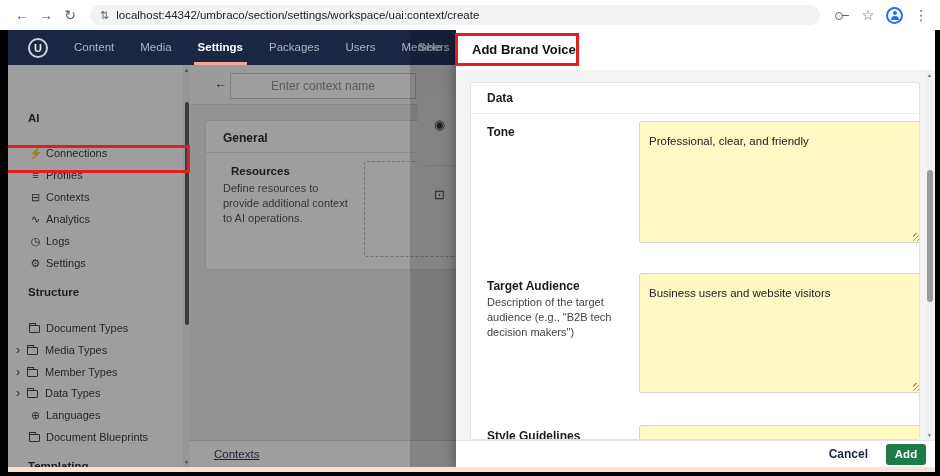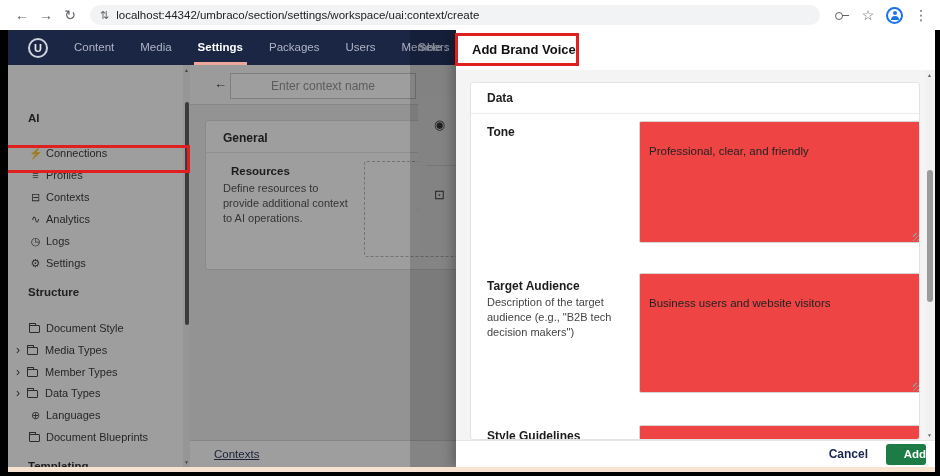--- a/index.html
+++ b/index.html
@@ -81,32 +81,32 @@
   
   #panel { position:absolute; left:448px; top:0; width:479px; height:437px; background:#fff; z-index:5; box-shadow:-4px 0 10px rgba(0,0,0,0.25); }
   #panel-header { position:absolute; left:0; top:0; width:100%; height:40px; background:#fff; }
   #panel-title { position:absolute; left:16px; top:0; height:39px; line-height:39px; font-size:13px; font-weight:bold; color:#111; }
   #panel-body { position:absolute; left:0; top:40px; width:100%; height:370px; background:#f4f4f4; overflow:hidden; }
   #data-card { position:absolute; left:14px; top:12px; width:450px; height:358px; background:#fff; border:1px solid #e3e3e3; border-radius:3px; overflow:hidden; }
   #data-title { position:absolute; left:16px; top:8px; font-size:12px; font-weight:bold; color:#222; }
   #data-div { position:absolute; left:0; top:30px; width:100%; height:1px; background:#ececec; }
   .field-label { position:absolute; left:16px; width:145px; font-size:12px; font-weight:bold; color:#1c1c1c; }
   .field-desc { position:absolute; left:16px; width:145px; font-size:11px; color:#444; line-height:15px; }
-  .ta { position:absolute; left:168px; width:284px; border:1px solid #d5d5d5; border-radius:2px; background:#ef4444; font-size:11.5px; color:#222; padding:22px 9px; resize:none; outline:none; font-family:"Liberation Sans", sans-serif; line-height:15px; }
+  .ta { position:absolute; left:168px; width:284px; border:1px solid #d5d5d5; border-radius:2px; background:#fef9c3; font-size:11.5px; color:#222; padding:12px 9px; resize:none; outline:none; font-family:"Liberation Sans", sans-serif; line-height:15px; }
   .grip { position:absolute; width:8px; height:8px; background:
     repeating-linear-gradient(135deg, transparent 0 2px, #999 2px 3px); z-index:6; pointer-events:none; }
 
   
   #panel-scroll { position:absolute; left:470px; top:40px; width:8px; height:370px; background:#f1f1f1; }
   #panel-thumb { position:absolute; left:1px; top:100px; width:6px; height:132px; background:#9b9b9b; border-radius:3px; cursor:pointer; }
 
   
   #panel-footer { position:absolute; left:0; top:410px; width:100%; height:27px; background:#fff; border-top:1px solid #e6e6e6; display:flex; align-items:center; justify-content:flex-end; gap:18px; padding-right:9px; }
   #cancel-btn { font-size:12px; color:#1b264f; font-weight:bold; cursor:pointer; background:none; border:none; font-family:"Liberation Sans", sans-serif; }
-  #add-btn { width:40px; height:21px; background:#1d7c45; color:#fff; font-size:11.5px; font-weight:bold; border:none; border-radius:3px; cursor:pointer; font-family:"Liberation Sans", sans-serif;text-align:right; }
+  #add-btn { width:40px; height:21px; background:#1d7c45; color:#fff; font-size:11.5px; font-weight:bold; border:none; border-radius:3px; cursor:pointer; font-family:"Liberation Sans", sans-serif; }
 
   
   #peach-strip { position:absolute; left:8px; top:467px; width:927px; height:5px; background:#f8e2d0; }
 </style>
 </head>
 <body>
 
 <div id="browser-bar">
   <span class="b-icon" id="nav-back">←</span>
   <span class="b-icon">→</span>
@@ -165,21 +165,21 @@
     </div>
     <div class="sb-item" style="top:189px">
       <span class="glyph">⚙</span>
       <span class="lbl">Settings</span>
     </div>
 
     <div class="sb-heading" style="top:221px">Structure</div>
 
     <div class="sb-item" style="top:254px">
       <span class="folder"></span>
-      <span class="lbl">Document Style</span>
+      <span class="lbl">Document Types</span>
     </div>
     <div class="sb-item indent" style="top:276px">
       <span class="chev">›</span>
       <span class="folder" style="left:19px"></span>
       <span class="lbl">Media Types</span>
     </div>
     <div class="sb-item indent" style="top:298px">
       <span class="chev">›</span>
       <span class="folder" style="left:19px"></span>
       <span class="lbl">Member Types</span>

